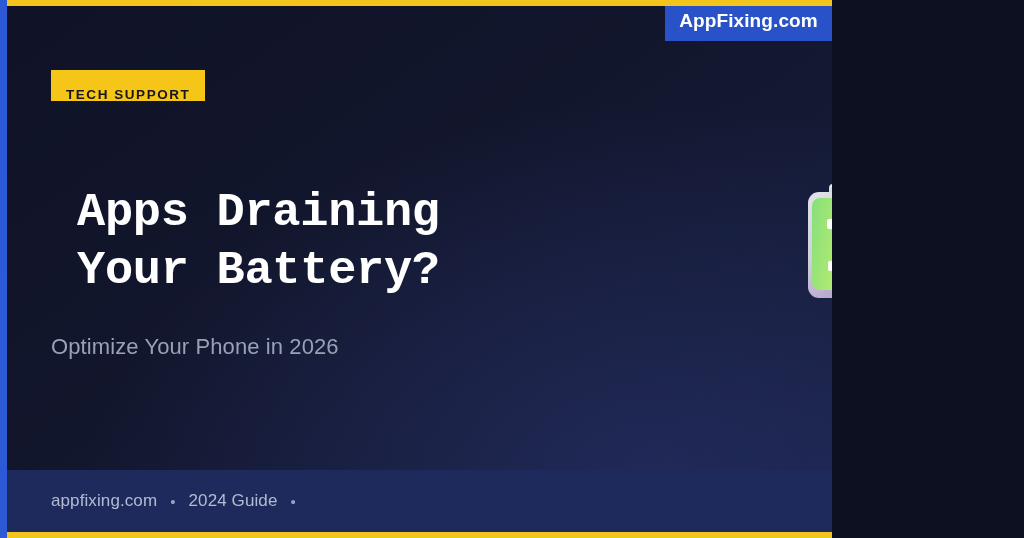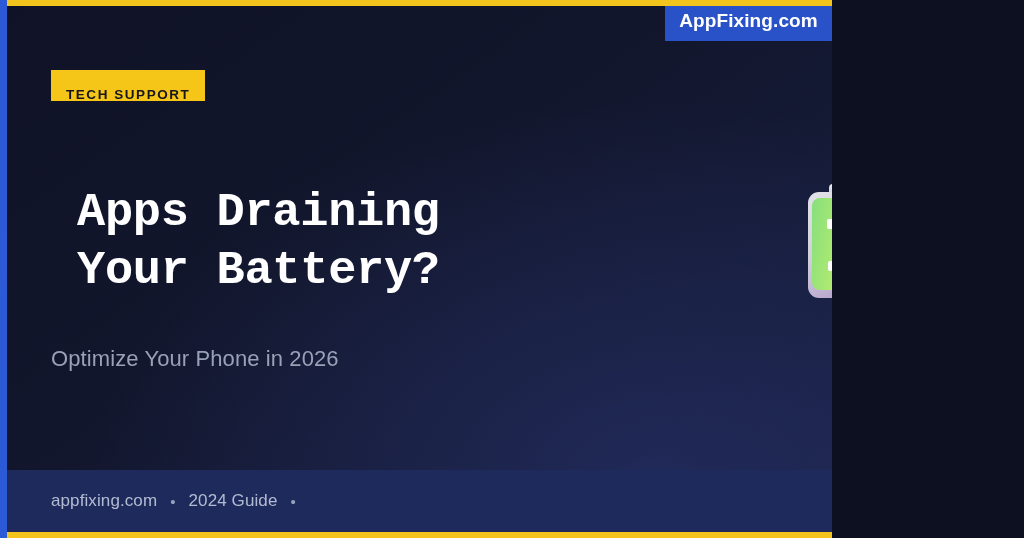--- a/index.html
+++ b/index.html
@@ -109,21 +109,21 @@
     font-size: 47px;
     font-weight: bold;
     line-height: 58px;
     letter-spacing: -0.3px;
     font-family: Liberation Mono, monospace;
   }
 
   .subheadline {
     position: absolute;
     left: 0;
-    top: 344px;
+    top: 332px;
     margin: 0;
     color: #98a1b6;
     font-size: 22px;
     font-weight: normal;
     line-height: 30px;
     letter-spacing: 0.1px;
   }
 
   
   .battery-art {

